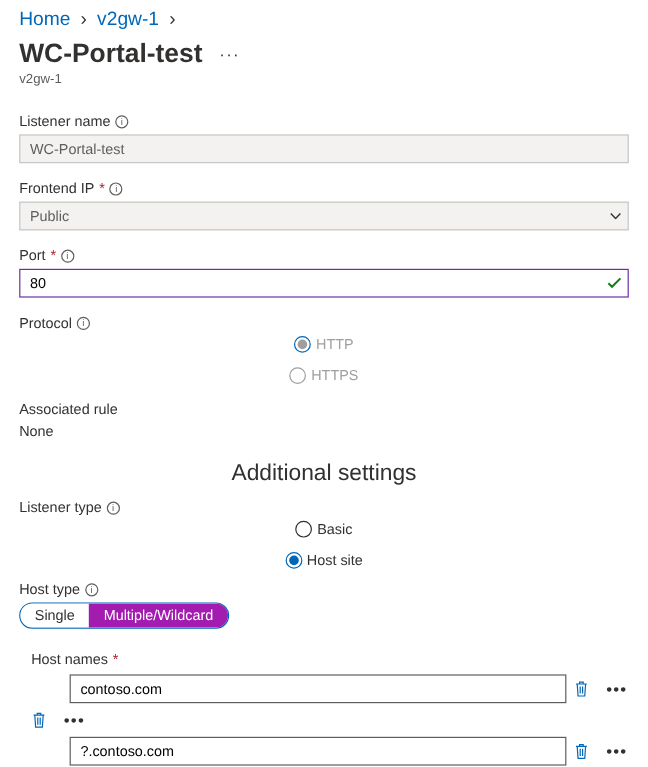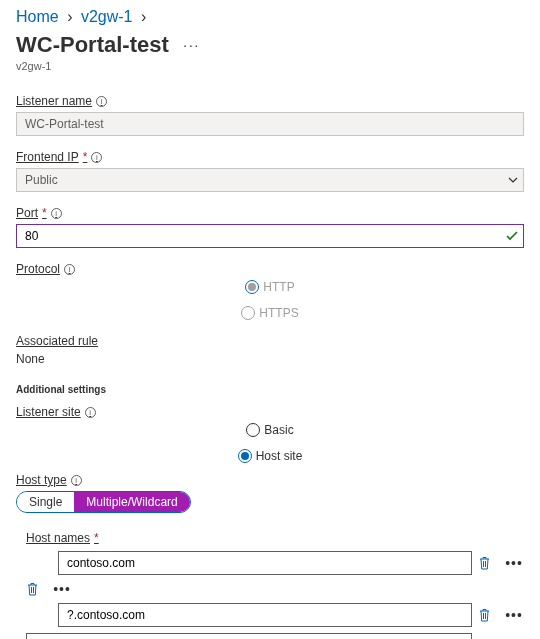--- a/index.html
+++ b/index.html
@@ -13,21 +13,21 @@
   }
   .page { padding: 4px 16px 20px 16px; }
   .breadcrumb { font-size: 16px; padding: 4px 0 6px 0; }
   .breadcrumb a { color: #0067b8; text-decoration: none; cursor: pointer; }
   .breadcrumb .sep { color: #323130; padding: 0 4px; }
   .title-row { display: flex; align-items: center; gap: 10px; }
   h1 { font-size: 22px; font-weight: 600; margin: 0; }
   .ellipsis-btn { font-size: 14px; color: #323130; letter-spacing: 1px; cursor: pointer; padding: 0 4px; }
   .subtitle { font-size: 11px; color: #605e5c; margin-top: 2px; margin-bottom: 22px; }
   .field { margin-bottom: 14px; }
-  .label { font-size: 12px; color: #323130; margin-bottom: 4px; display: flex; align-items: center; gap: 4px; text-decoration: underline; }
+  .label { font-size: 12px; color: #323130; margin-bottom: 4px; display: flex; align-items: center; gap: 4px; }
   .req { color: #a4262c; }
   .info-icon {
     display:inline-block; width:11px; height:11px; border:1px solid #605e5c;
     border-radius:50%; font-size:8px; line-height:10px; text-align:center;
     color:#605e5c;
   }
   .text-input, .select-input {
     width: 100%; height: 24px; line-height: 22px;
     border: 1px solid #605e5c; padding: 0 8px;
     font-size: 12px; background: #fff;
@@ -52,21 +52,21 @@
     display:inline-flex; align-items:center; justify-content:center; background:#fff;
   }
   .radio.disabled .r-outer { border-color:#a19f9d; }
   .radio.disabled { color:#a19f9d; cursor:default; }
   .radio .r-inner {
     width:8px; height:8px; border-radius:50%; background:transparent;
   }
   .radio.selected .r-inner { background:#0067b8; }
   .radio.selected .r-outer { border-color:#0067b8; }
   .radio.disabled.selected .r-inner { background:#a19f9d; }
-  .section-hdr { font-size:10px; font-weight:700; margin: 18px 0 10px 0; }
+  .section-hdr { font-size:19px; font-weight:400; margin: 18px 0 10px 0; text-align: center; }
   .pill-group {
     display:inline-flex; border:1px solid #0067b8; border-radius:12px; overflow:hidden;
     height:22px;
   }
   .pill {
     padding: 0 12px; font-size:12px; line-height:20px; color:#323130; background:#fff;
     cursor:pointer; border:none;
   }
   .pill.active { background:#a21caf; color:#fff; }
   .hosts { margin-left: 10px; margin-top: 18px; }
@@ -166,21 +166,21 @@
     <div class="label">
       <span>Associated rule</span>
     </div>
     <div class="assoc-val">None</div>
   </div>
 
   <div class="section-hdr">Additional settings</div>
 
   <div class="field" style="margin-bottom:10px;">
     <div class="label">
-      <span>Listener site</span>
+      <span>Listener type</span>
       <span class="info-icon">i</span>
     </div>
     <div class="radio-row">
       <span class="radio">
         <span class="r-outer">
             <span class="r-inner"></span>
           </span>
         <span>Basic</span>
       </span>
       <span class="radio selected">

